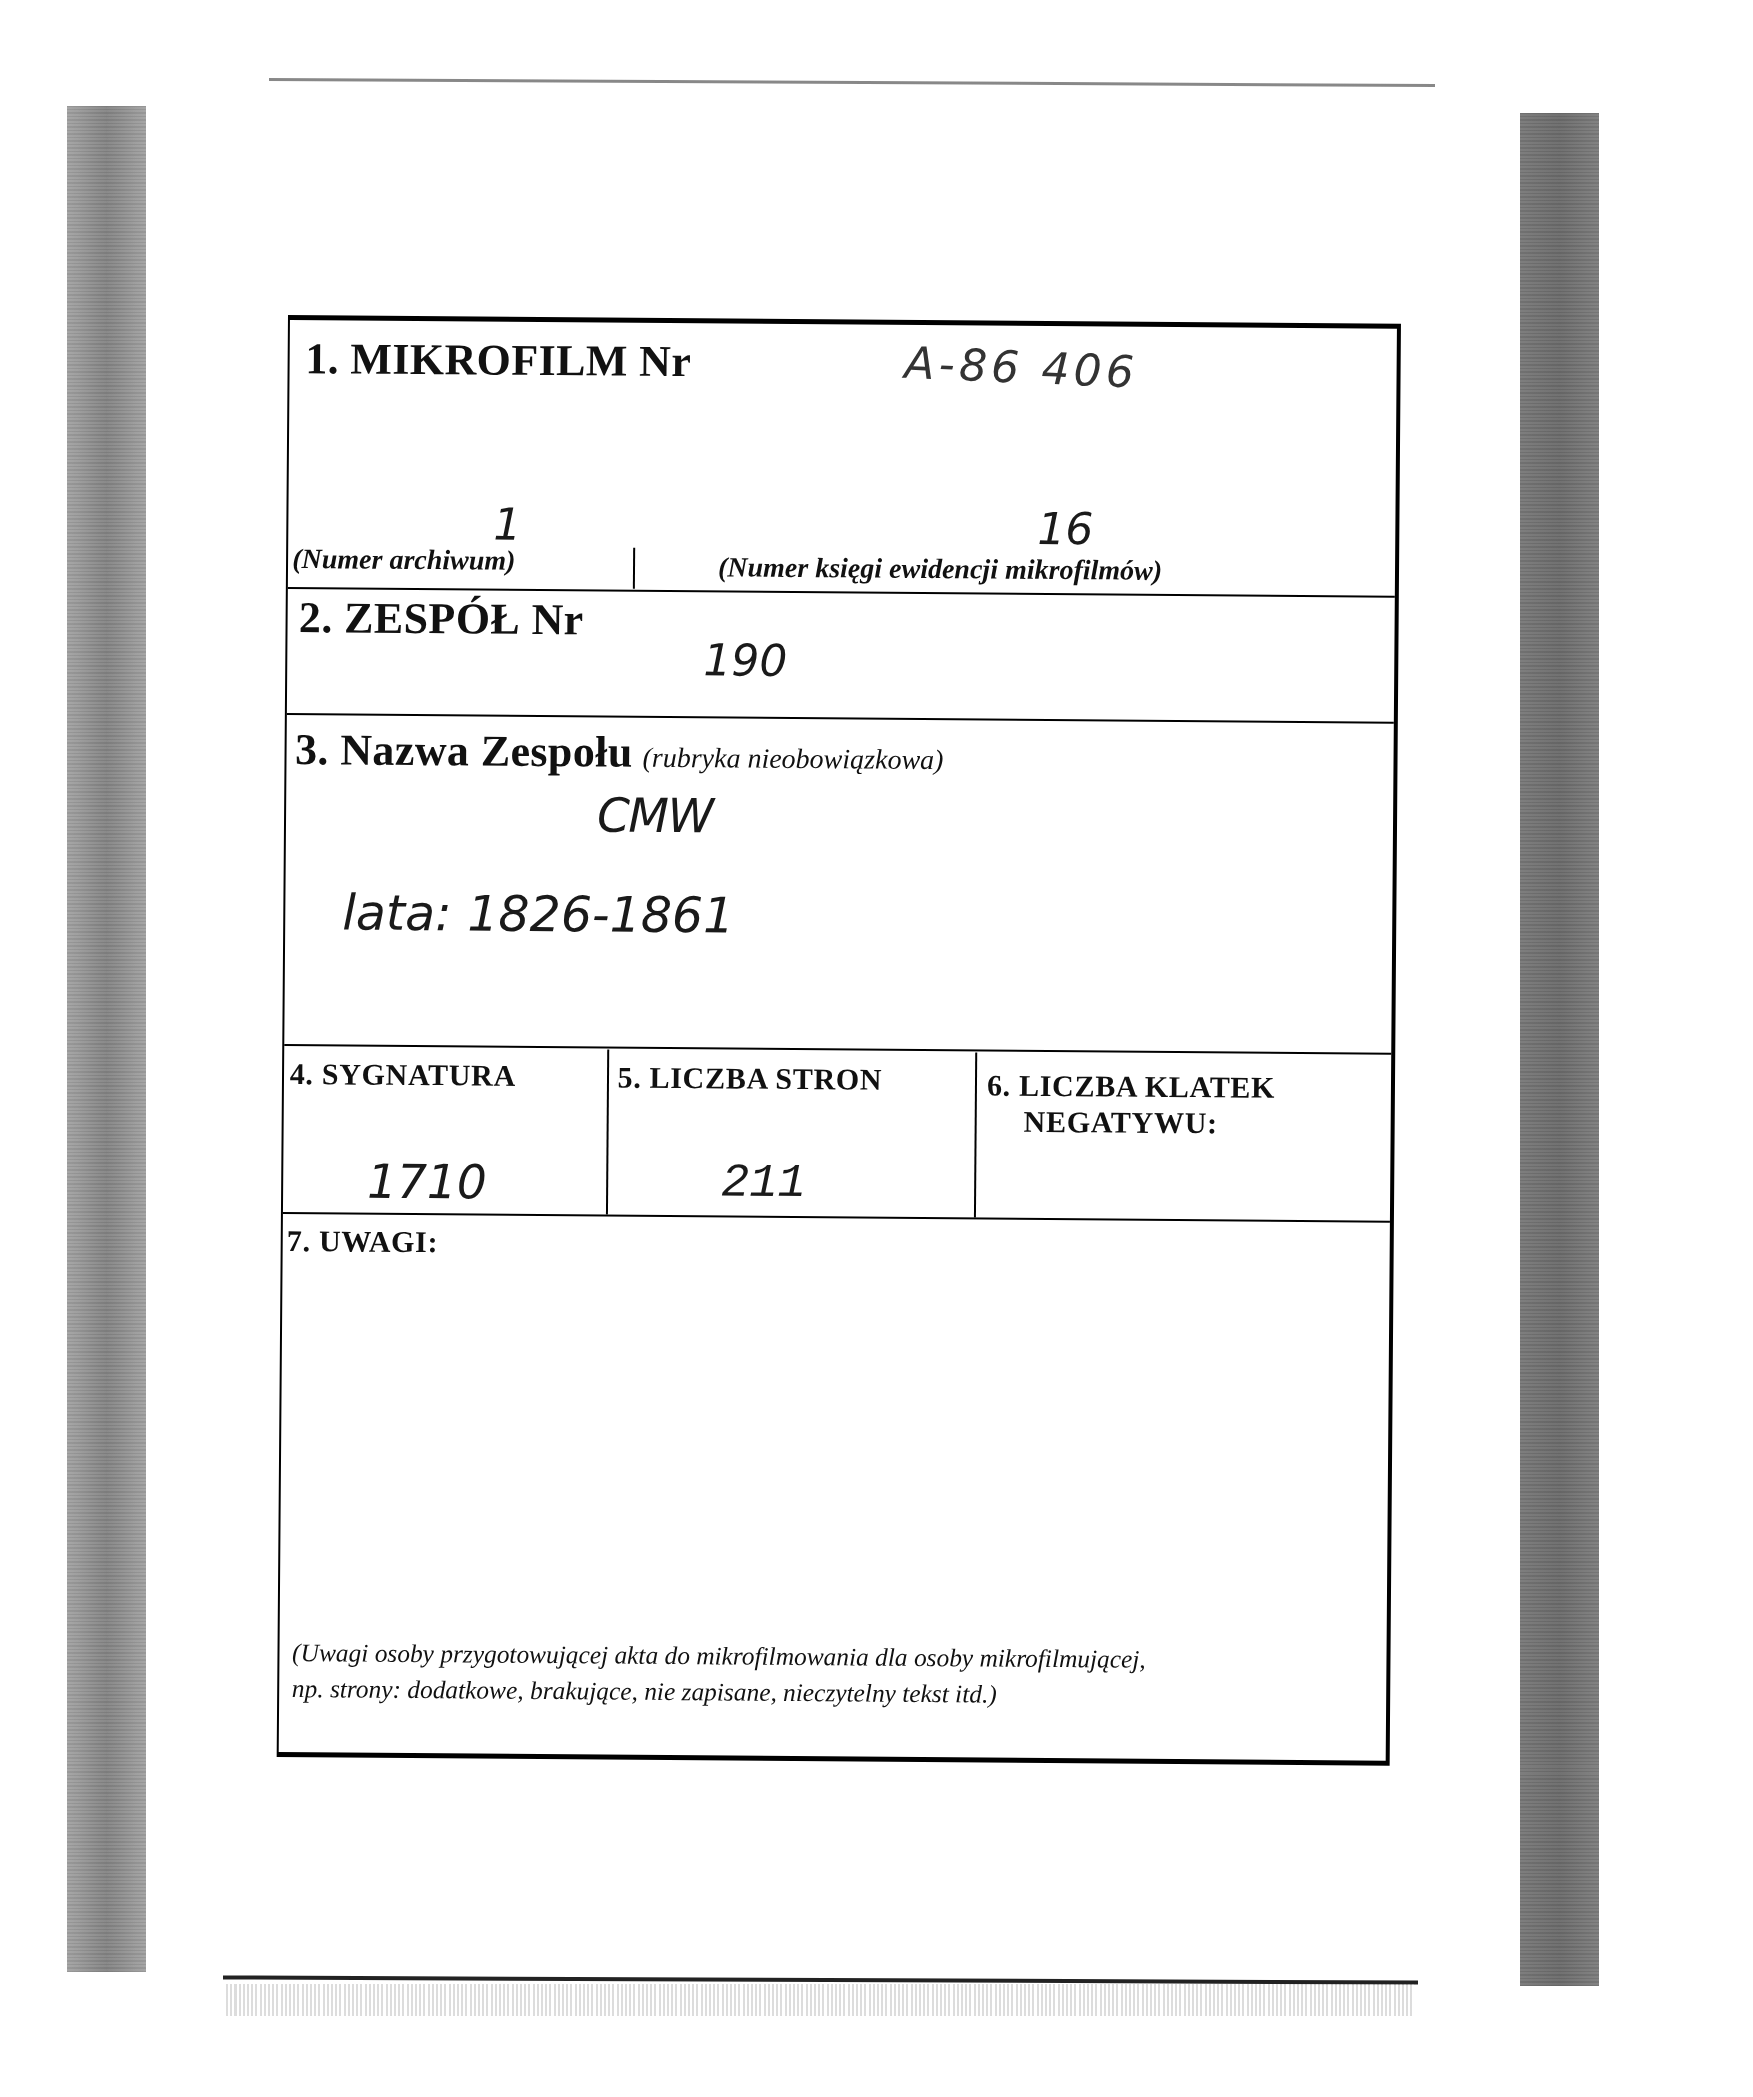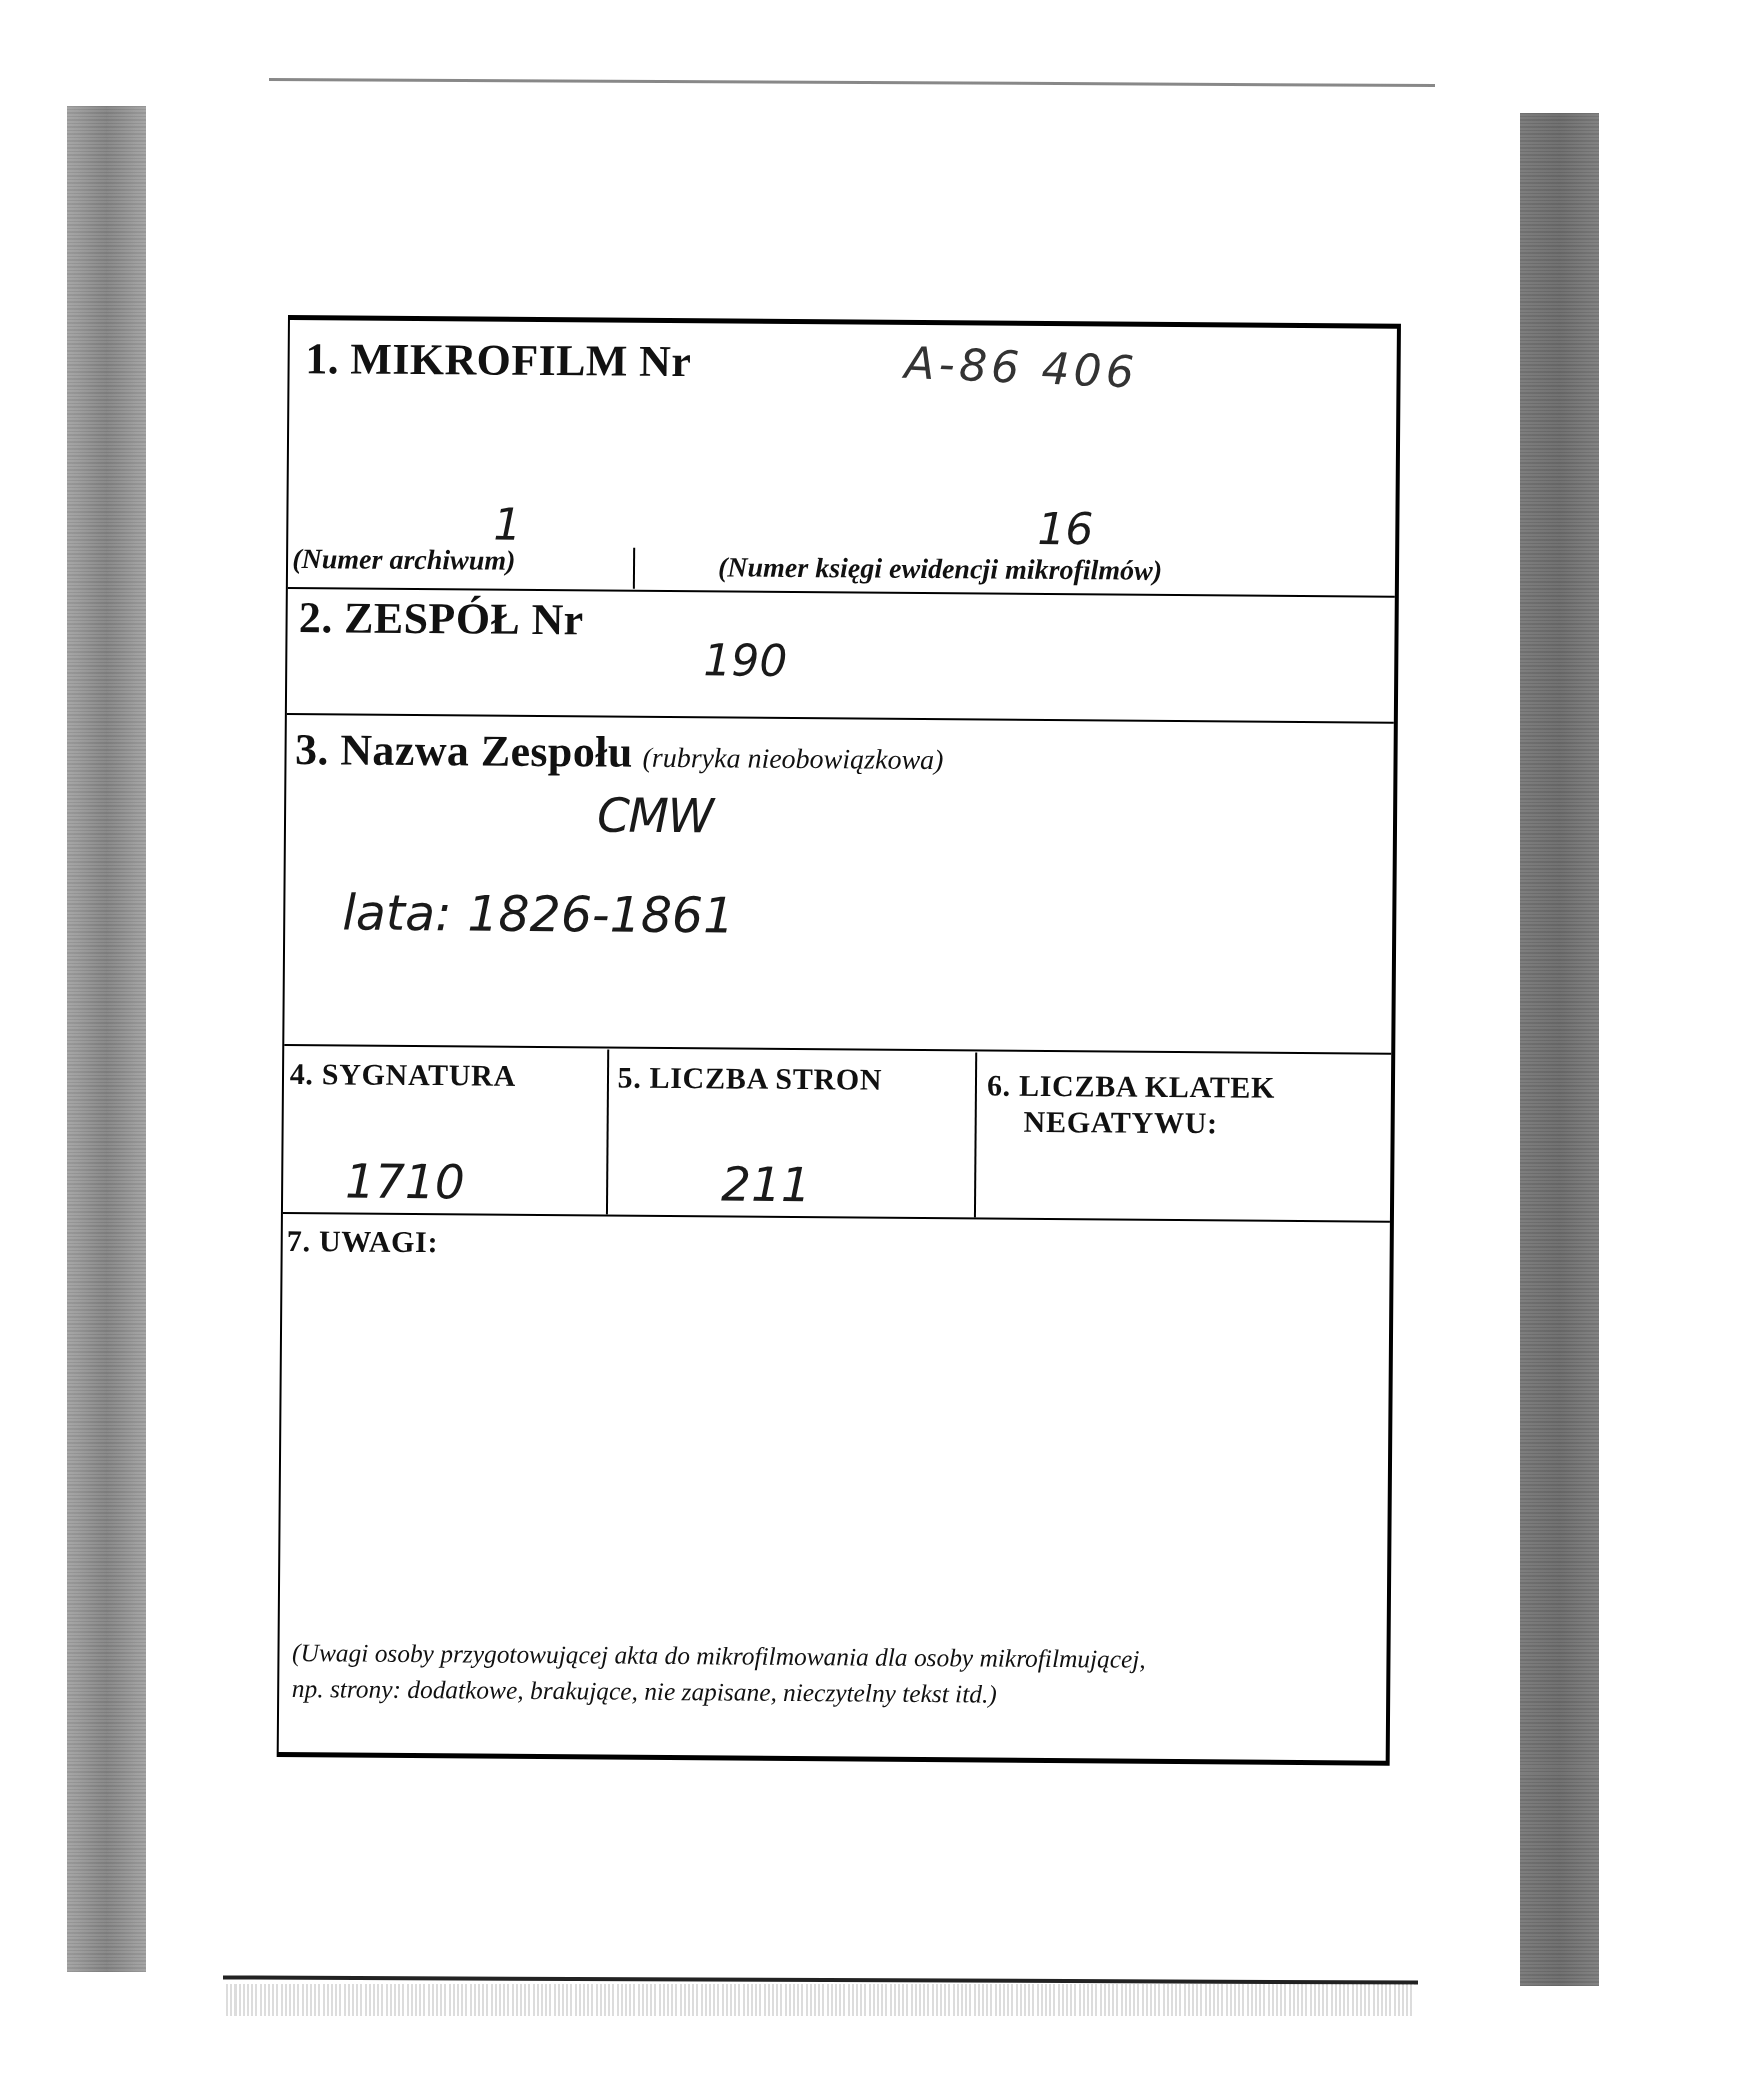--- a/index.html
+++ b/index.html
@@ -81,25 +81,25 @@
       <span class="label-big" style="position:static;">3. Nazwa Zespołu</span>
       <span class="italic-note" style="position:static; font-size:28px; margin-left:7px;">(rubryka nieobowiązkowa)</span>
     </div>
     <div class="hand" style="left:311px; top:71px; font-size:47px; letter-spacing:-1.4px;">CMW</div>
     <div class="hand" style="left:57px; top:170px; font-size:49px;">lata: 1826-1861</div>
   </div>
 
   <div class="row r4">
     <div class="cell c1">
       <div class="label-med" style="left:5.7px; top:10px;">4. SYGNATURA</div>
-      <div class="hand" style="left:62px; top:106px; font-size:47px;text-align:center;">1710</div>
+      <div class="hand" style="left:84px; top:106px; font-size:47px;text-align:center;">1710</div>
     </div>
     <div class="cell c2">
       <div class="label-med" style="left:8.5px; top:11.3px;">5. LICZBA  STRON</div>
-      <div class="hand" style="left:113px; top:106px; font-size:47px;">211</div>
+      <div class="hand" style="left:113px; top:106px; font-size:47px;font-family:Liberation Mono, monospace;">211</div>
     </div>
     <div class="cell c3">
       <div class="label-med" style="left:10px; top:15.6px;">6. LICZBA  KLATEK</div>
       <div class="label-med" style="left:47px; top:52px;">NEGATYWU:</div>
     </div>
   </div>
 
   <div class="row r5">
     <div class="label-med" style="left:4.2px; top:10px;">7. UWAGI:</div>
     <div class="italic-note" style="left:12.7px; top:424px; font-size:25.4px; white-space:nowrap;">(Uwagi osoby przygotowującej akta do mikrofilmowania dla osoby mikrofilmującej,</div>

